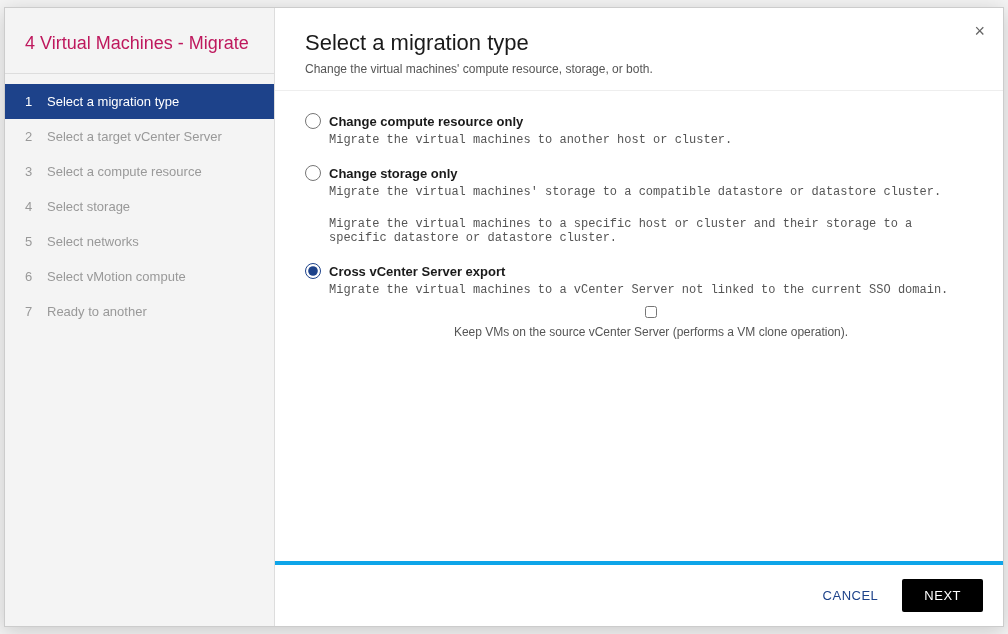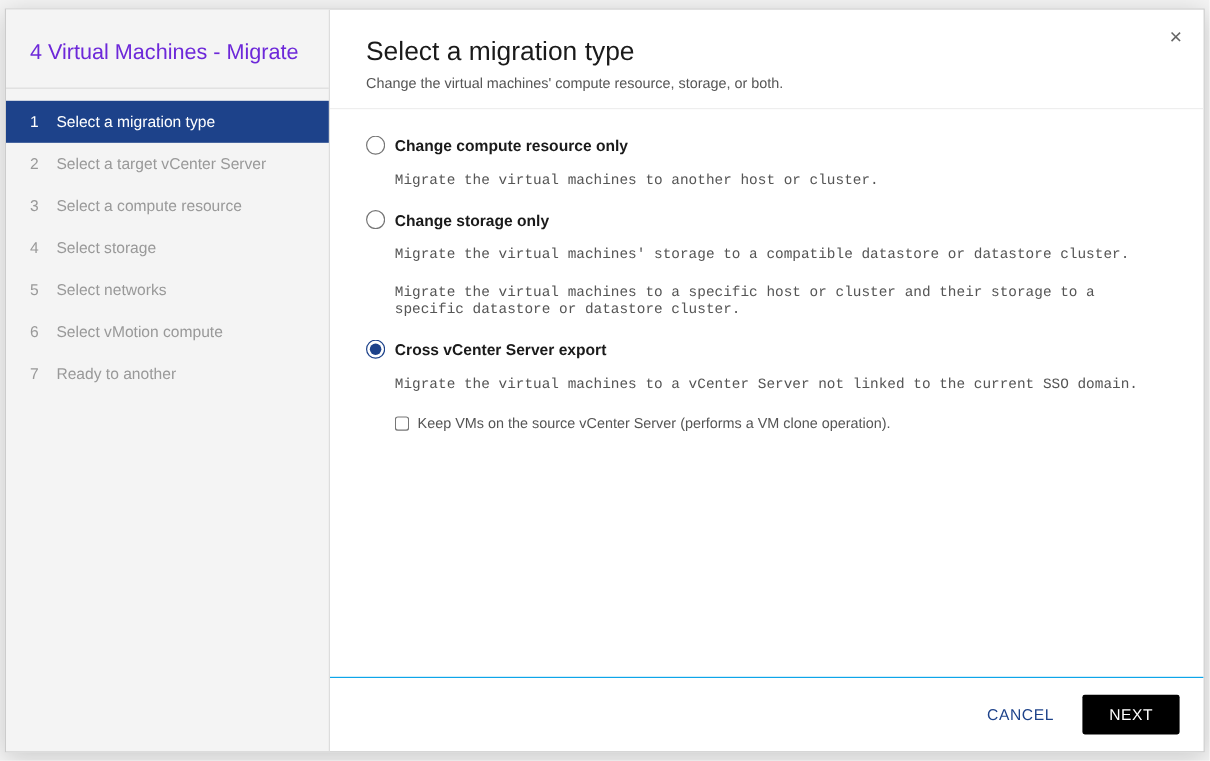--- a/index.html
+++ b/index.html
@@ -29,21 +29,21 @@
       background: #f4f4f4;
       border-right: 1px solid #ddd;
       display: flex;
       flex-direction: column;
       padding-top: 0;
     }
     .sidebar-title {
       padding: 24px 20px 18px 20px;
       font-size: 18px;
       font-weight: 300;
-      color: #6d28d9;
+      color: #be185d;
       line-height: 1.3;
       border-bottom: 1px solid #ddd;
     }
     .sidebar-steps {
       list-style: none;
       padding: 10px 0;
     }
     .sidebar-step {
       padding: 10px 20px;
       color: #999;
@@ -104,21 +104,21 @@
       overflow-y: auto;
     }
     .radio-group {
       display: flex;
       flex-direction: column;
       gap: 18px;
     }
     .radio-option {
       display: flex;
       flex-direction: column;
-      gap: 14px;
+      gap: 4px;
     }
     .radio-label-row {
       display: flex;
       align-items: center;
       gap: 8px;
     }
     .radio-input {
       width: 16px;
       height: 16px;
       accent-color: #1d428a;
@@ -136,35 +136,36 @@
       color: #555;
       margin-left: 24px;
       font-family: Liberation Mono, monospace;
     }
     .checkbox-row {
       display: flex;
       align-items: center;
       gap: 7px;
       margin-left: 24px;
       margin-top: 5px;
+      flex-direction: column;
     }
     .checkbox-input {
       width: 12px;
       height: 12px;
       cursor: pointer;
     }
     .checkbox-label {
       font-size: 12px;
       color: #555;
       cursor: pointer;
     }
     
     .main-footer {
       padding: 14px 20px;
-      border-top: 1px solid #0ea5e9;
+      border-top: 4px solid #0ea5e9;
       display: flex;
       justify-content: flex-end;
       gap: 10px;
       align-items: center;
     }
     .btn-cancel {
       background: none;
       border: none;
       color: #1d428a;
       font-size: 13px;

